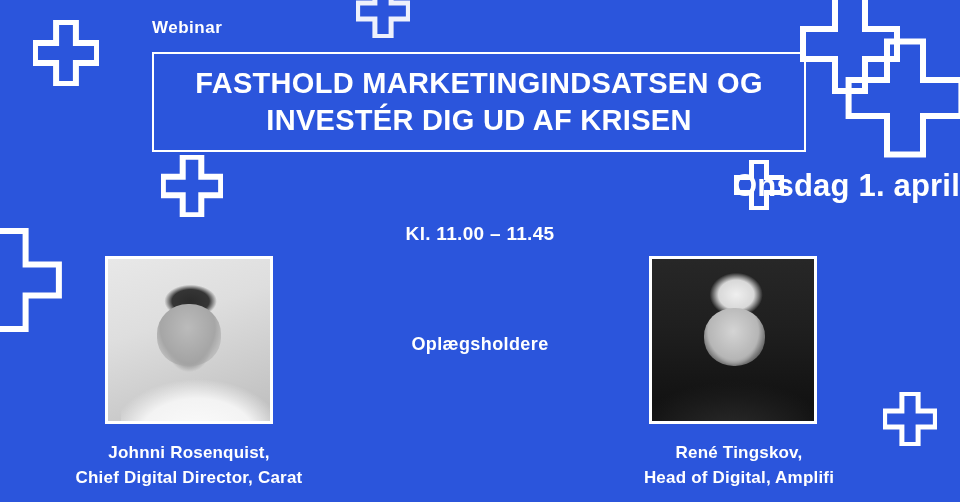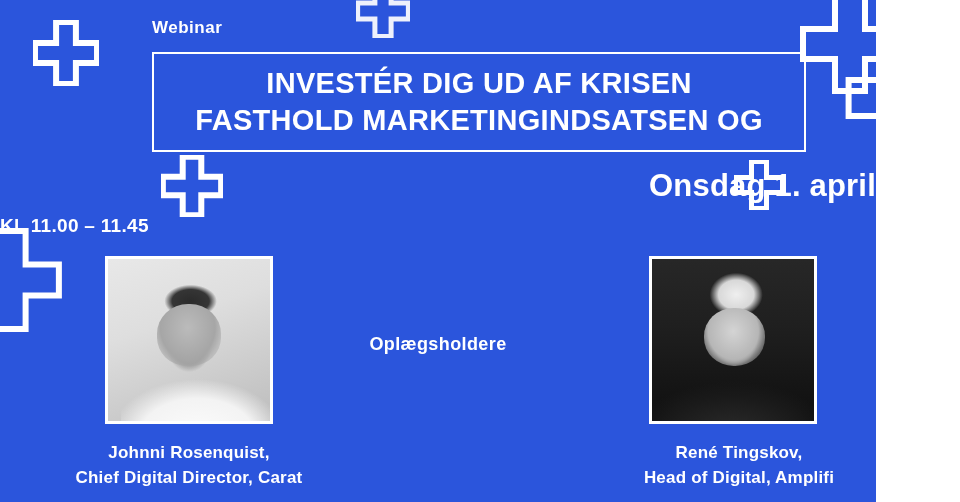--- a/index.html
+++ b/index.html
@@ -7,21 +7,21 @@
     padding: 0;
   }
   body {
     width: 960px;
     height: 502px;
     overflow: hidden;
     font-family: "Liberation Sans", sans-serif;
   }
   #poster {
     position: relative;
-    width: 876px;
+    width: 960px;
     height: 502px;
     background: #2b55dc;
     overflow: hidden;
   }
 
   
   .cross {
     position: absolute;
     pointer-events: none;
   }
@@ -87,22 +87,22 @@
     text-align: right;
     color: #ffffff;
     font-size: 31px;
     font-weight: bold;
     letter-spacing: 0.2px;
   }
   .event-time {
     position: absolute;
     left: 0;
     right: 0;
-    top: 215px;
-    text-align: left;
+    top: 223px;
+    text-align: center;
     color: #ffffff;
     font-size: 19px;
     font-weight: bold;
     letter-spacing: 0.3px;
   }
 
   
   .speakers-heading {
     position: absolute;
     left: 0;
@@ -271,22 +271,22 @@
 
   <div class="cross c-bottomright thin">
     <svg viewBox="0 0 100 100" preserveAspectRatio="none">
       <path d="M35 3 H65 V35 H97 V65 H65 V97 H35 V65 H3 V35 H35 Z"></path>
     </svg>
   </div>
 
   <div class="webinar-label">Webinar</div>
 
   <div class="title-box">
+    <div class="title-line">FASTHOLD MARKETINGINDSATSEN OG</div>
     <div class="title-line">INVESTÉR DIG UD AF KRISEN</div>
-    <div class="title-line">FASTHOLD MARKETINGINDSATSEN OG</div>
   </div>
 
   <div class="event-date">Onsdag 1. april</div>
   <div class="event-time">Kl. 11.00 – 11.45</div>
 
   <div class="speakers-heading">Oplægsholdere</div>
 
   <div class="speaker speaker-right">
     <div class="photo-frame">
       <div class="photo photo-b"></div>

